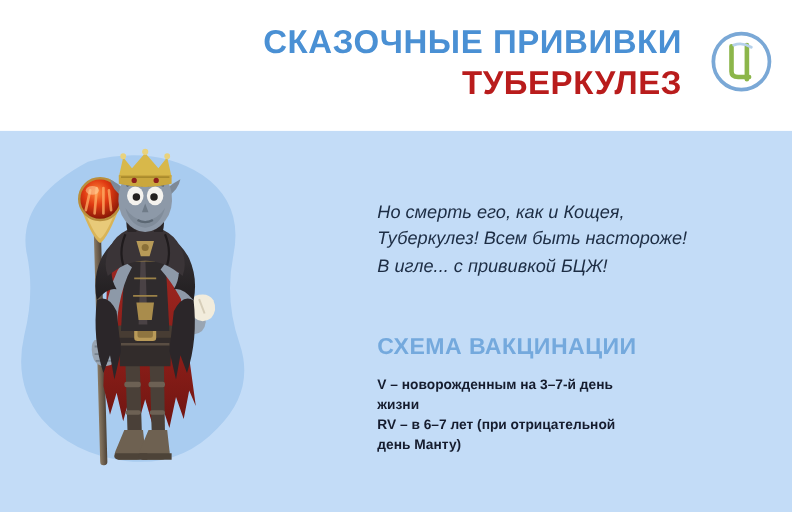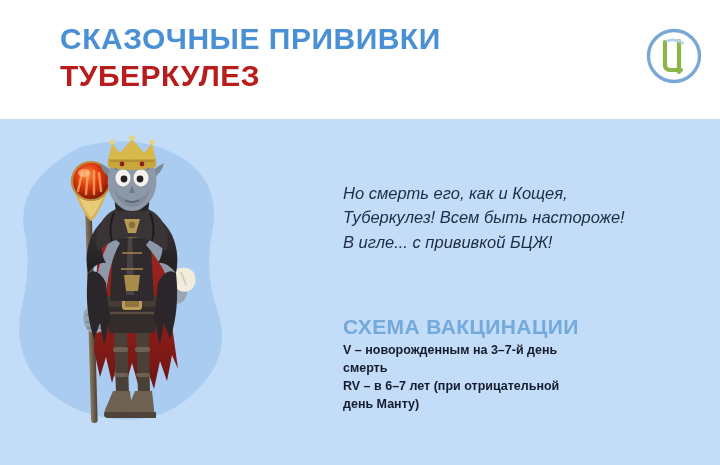--- a/index.html
+++ b/index.html
@@ -28,21 +28,21 @@
     width: 720px;
     height: 119px;
     background: #ffffff;
     box-sizing: border-box;
   }
   .header-titles {
     position: absolute;
     left: 60px;
     top: 22px;
     width: 560px;
-    text-align: left;
+    text-align: right;
   }
   .title-line1 {
     font-family: "Liberation Sans", "DejaVu Sans", sans-serif;
     font-weight: bold;
     font-size: 30px;
     letter-spacing: 0.5px;
     color: #4a90d4;
     line-height: 1.12;
     white-space: nowrap;
   }
@@ -117,21 +117,20 @@
   .scheme-heading {
     position: absolute;
     left: 343px;
     top: 185px;
     font-family: "Liberation Sans", "DejaVu Sans", sans-serif;
     font-weight: bold;
     font-size: 21px;
     letter-spacing: 0.4px;
     color: #74a9dd;
     white-space: nowrap;
-    margin-top: 11px;
   }
 
   .scheme-body {
     position: absolute;
     left: 343px;
     top: 222px;
     width: 290px;
   }
   .scheme-line {
     font-family: "Liberation Sans", "DejaVu Sans", sans-serif;
@@ -319,19 +318,19 @@
     <div class="poem">
       <div class="poem-line">Но смерть его, как и Кощея,</div>
       <div class="poem-line">Туберкулез! Всем быть настороже!</div>
       <div class="poem-line">В игле... с прививкой БЦЖ!</div>
     </div>
 
     <div class="scheme-heading">СХЕМА ВАКЦИНАЦИИ</div>
 
     <div class="scheme-body">
       <div class="scheme-line">V – новорожденным на 3–7-й день</div>
-      <div class="scheme-line">смерть</div>
+      <div class="scheme-line">жизни</div>
       <div class="scheme-line">RV – в 6–7 лет (при  отрицательной</div>
       <div class="scheme-line">день Манту)</div>
     </div>
 
   </div>
 </div>
 
 </body></html>

